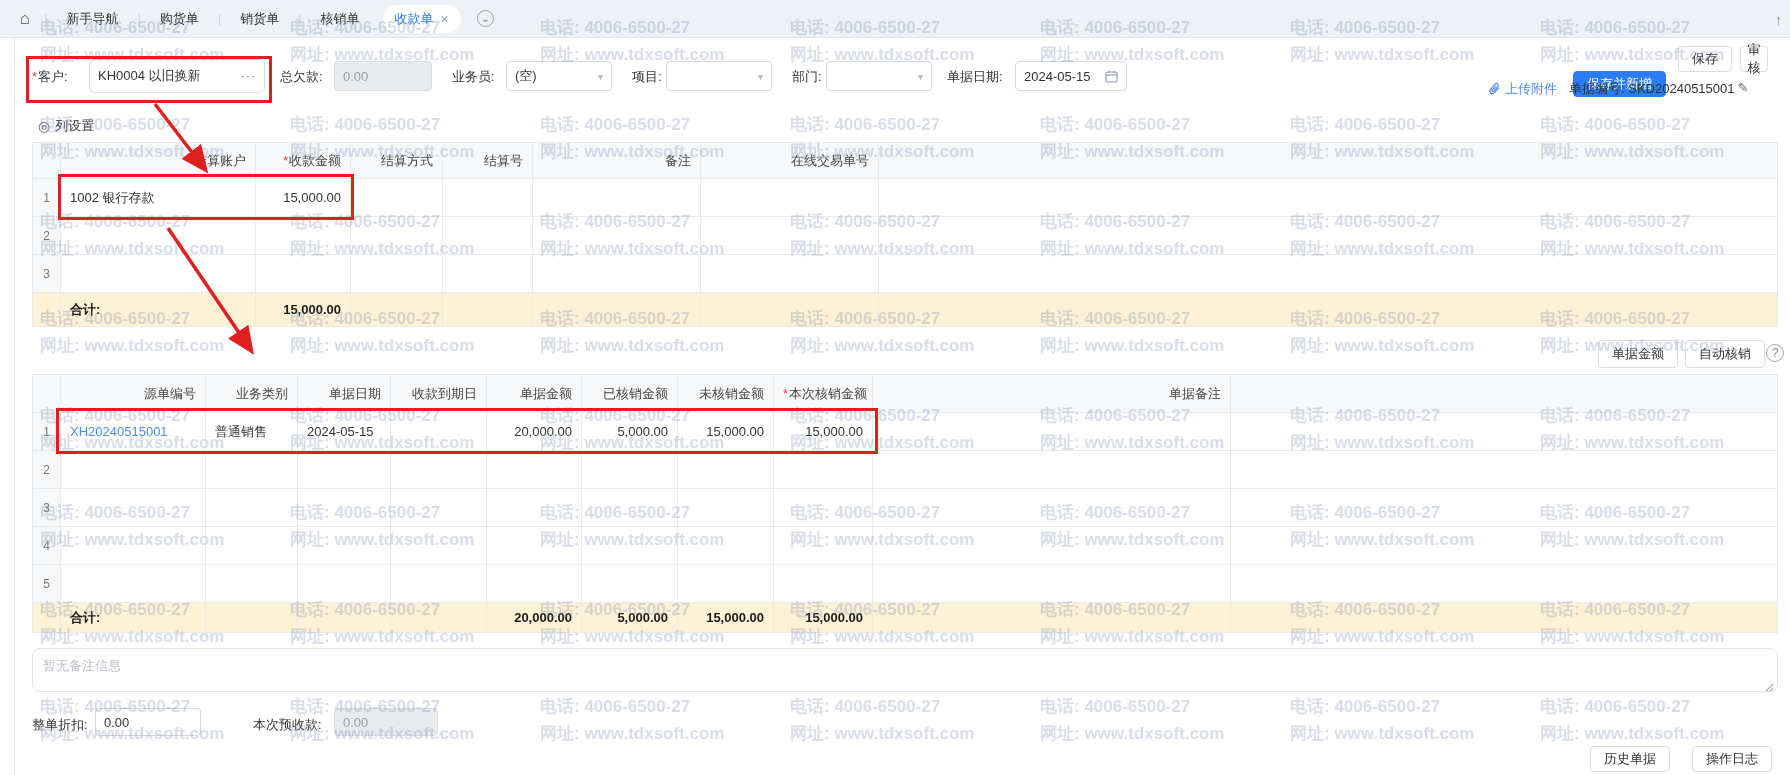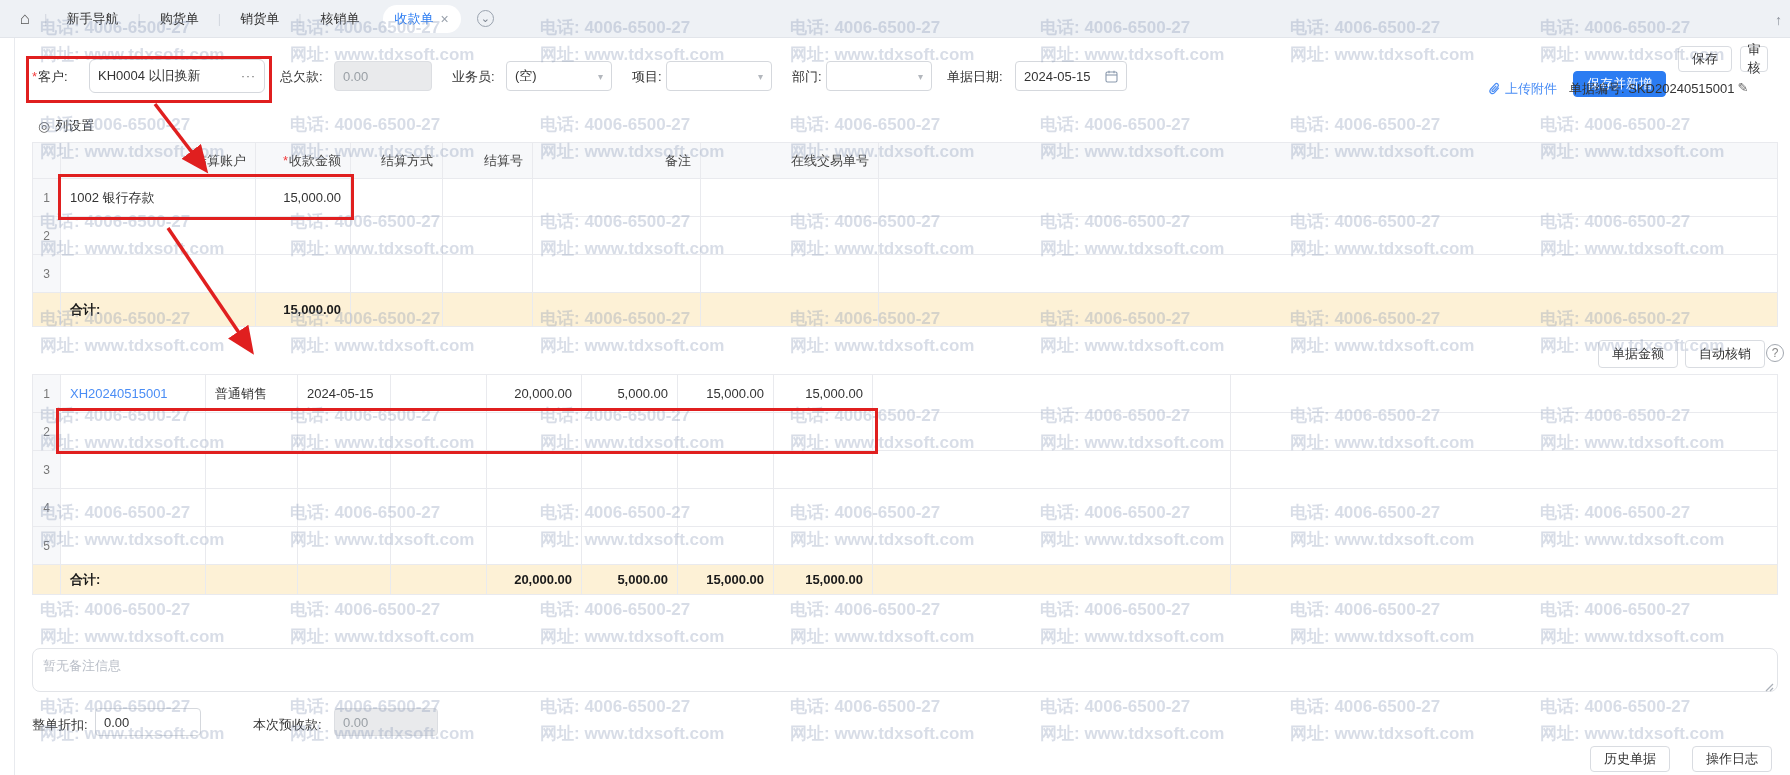--- a/index.html
+++ b/index.html
@@ -249,20 +249,33 @@
       <col style="width:93px">
       <col style="width:96px">
       <col style="width:95px">
       <col style="width:96px">
       <col style="width:96px">
       <col style="width:99px">
       <col style="width:358px">
       <col>
     </colgroup>
   <tbody>
+      <tr>
+    <th></th>
+    <th>源单编号</th>
+    <th>业务类别</th>
+    <th>单据日期</th>
+    <th>收款到期日</th>
+    <th>单据金额</th>
+    <th>已核销金额</th>
+    <th>未核销金额</th>
+    <th><span class="req">*</span><span>本次核销金额</span></th>
+    <th>单据备注</th>
+    <th></th>
+  </tr>
   <tr>
     <td class="rownum">1</td>
     <td><span class="lnk">XH20240515001</span></td>
     <td>普通销售</td>
     <td>2024-05-15</td>
     <td></td>
     <td class="money">20,000.00</td>
     <td class="money">5,000.00</td>
     <td class="money">15,000.00</td>
     <td class="money">15,000.00</td>

